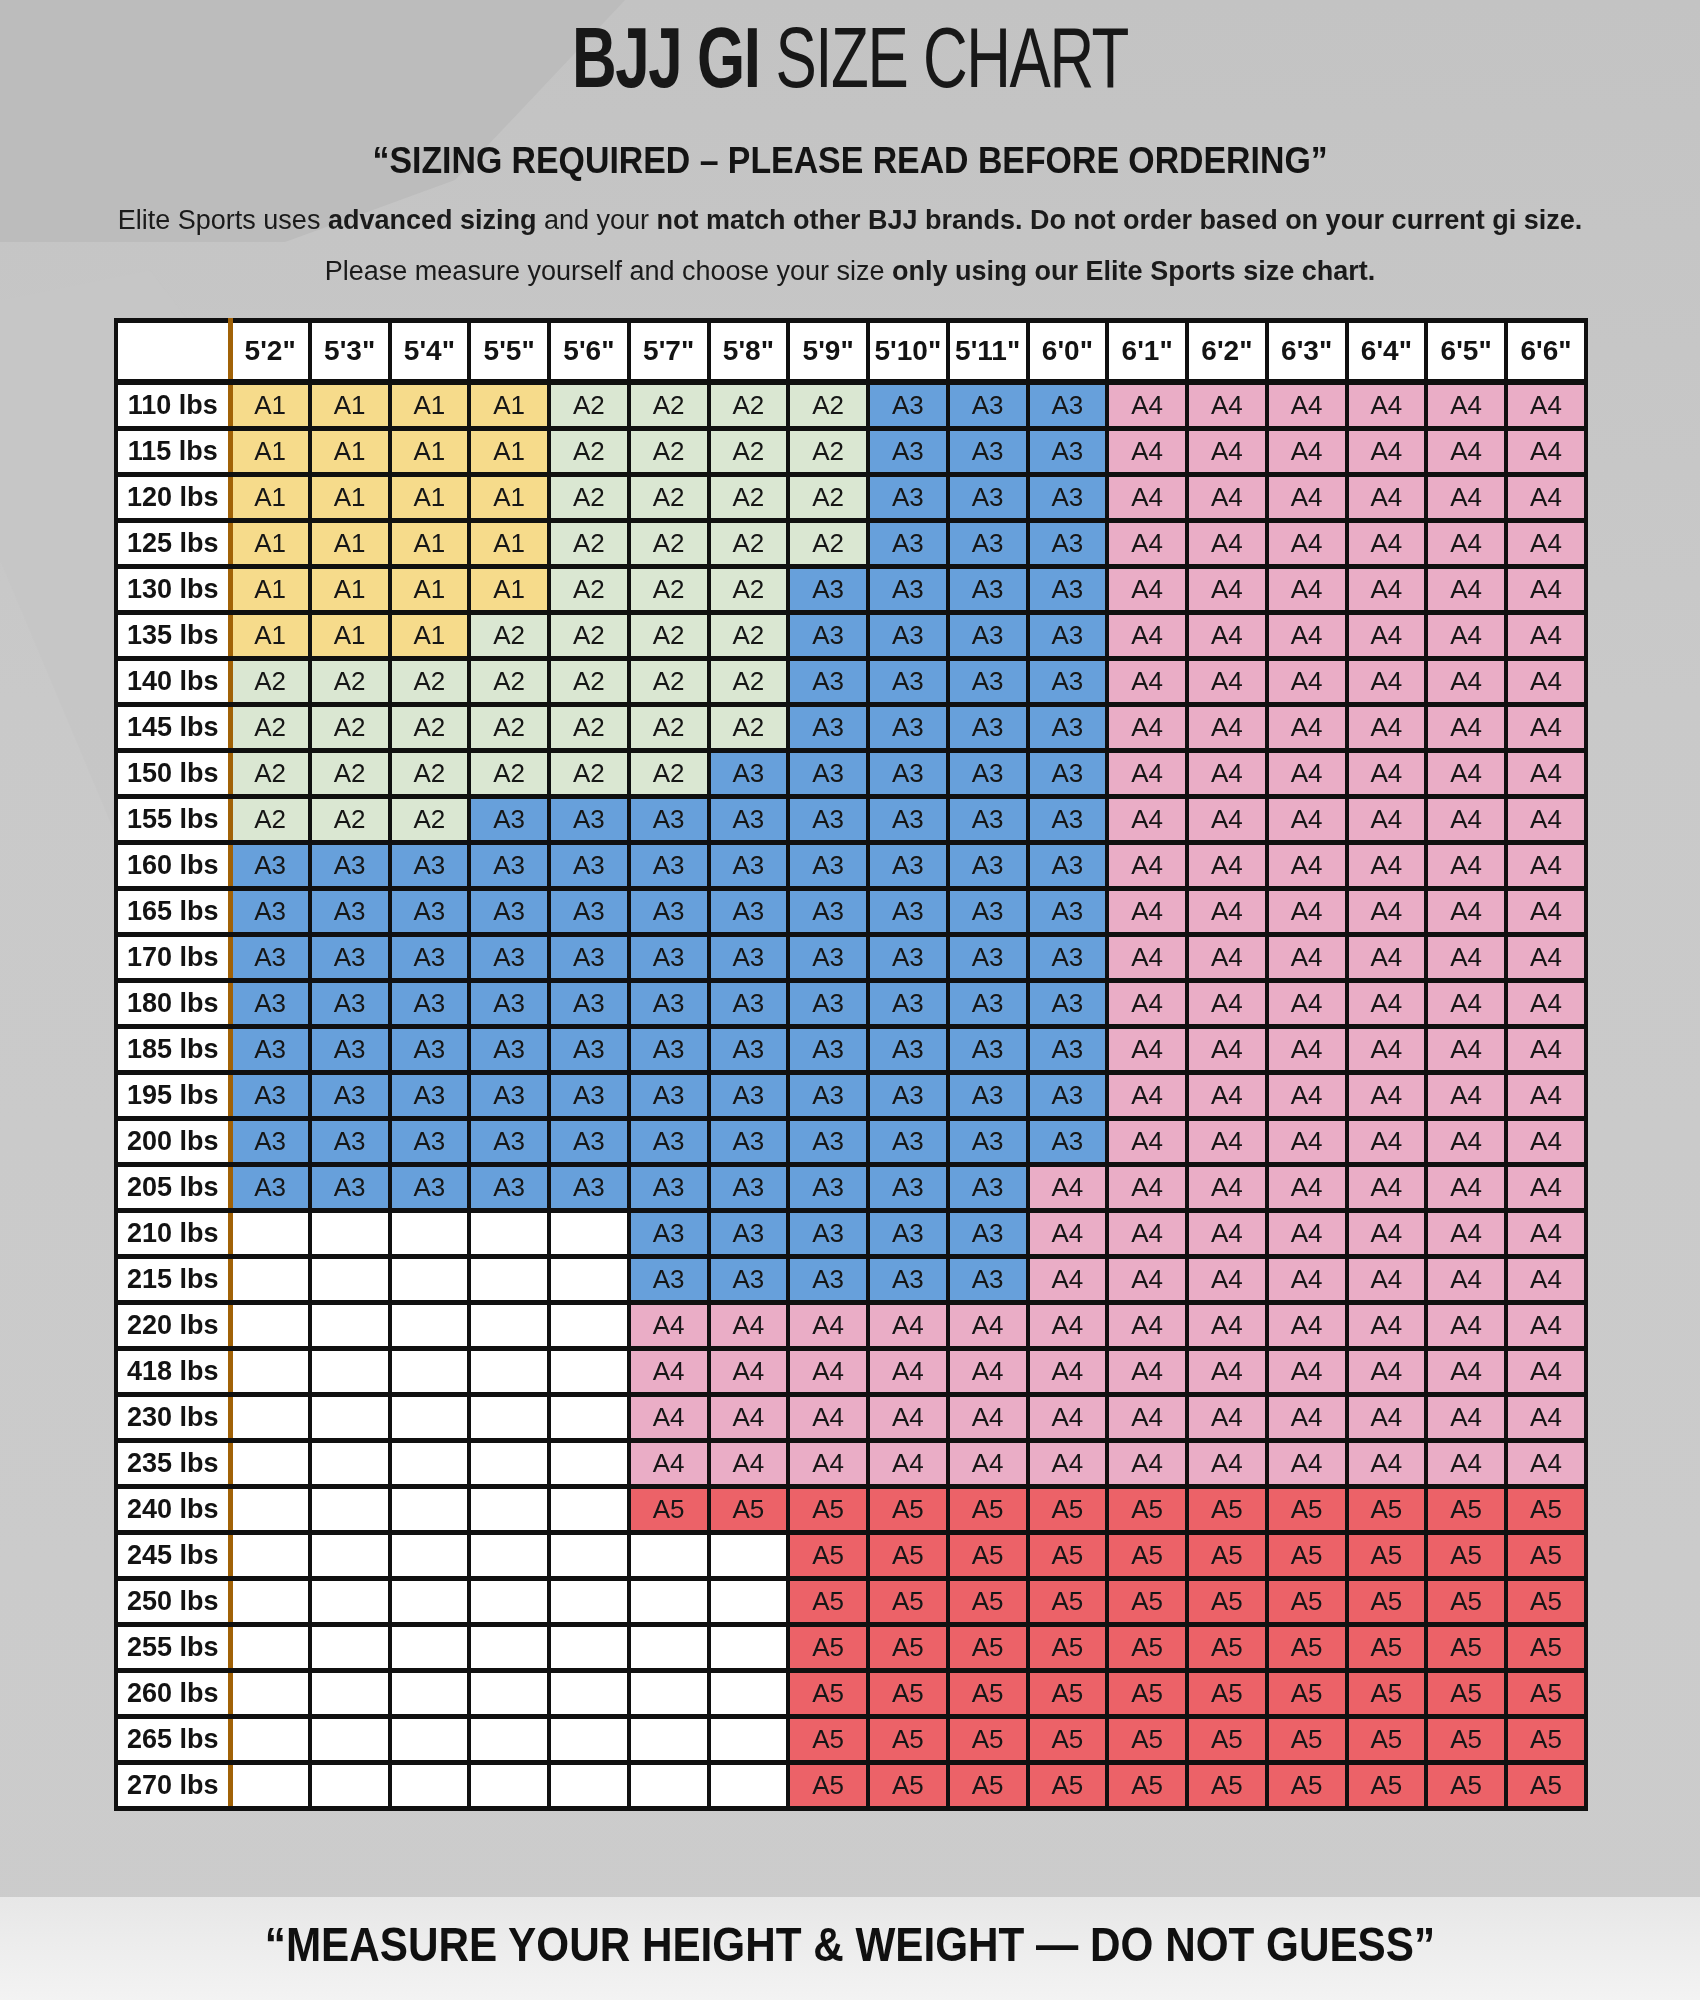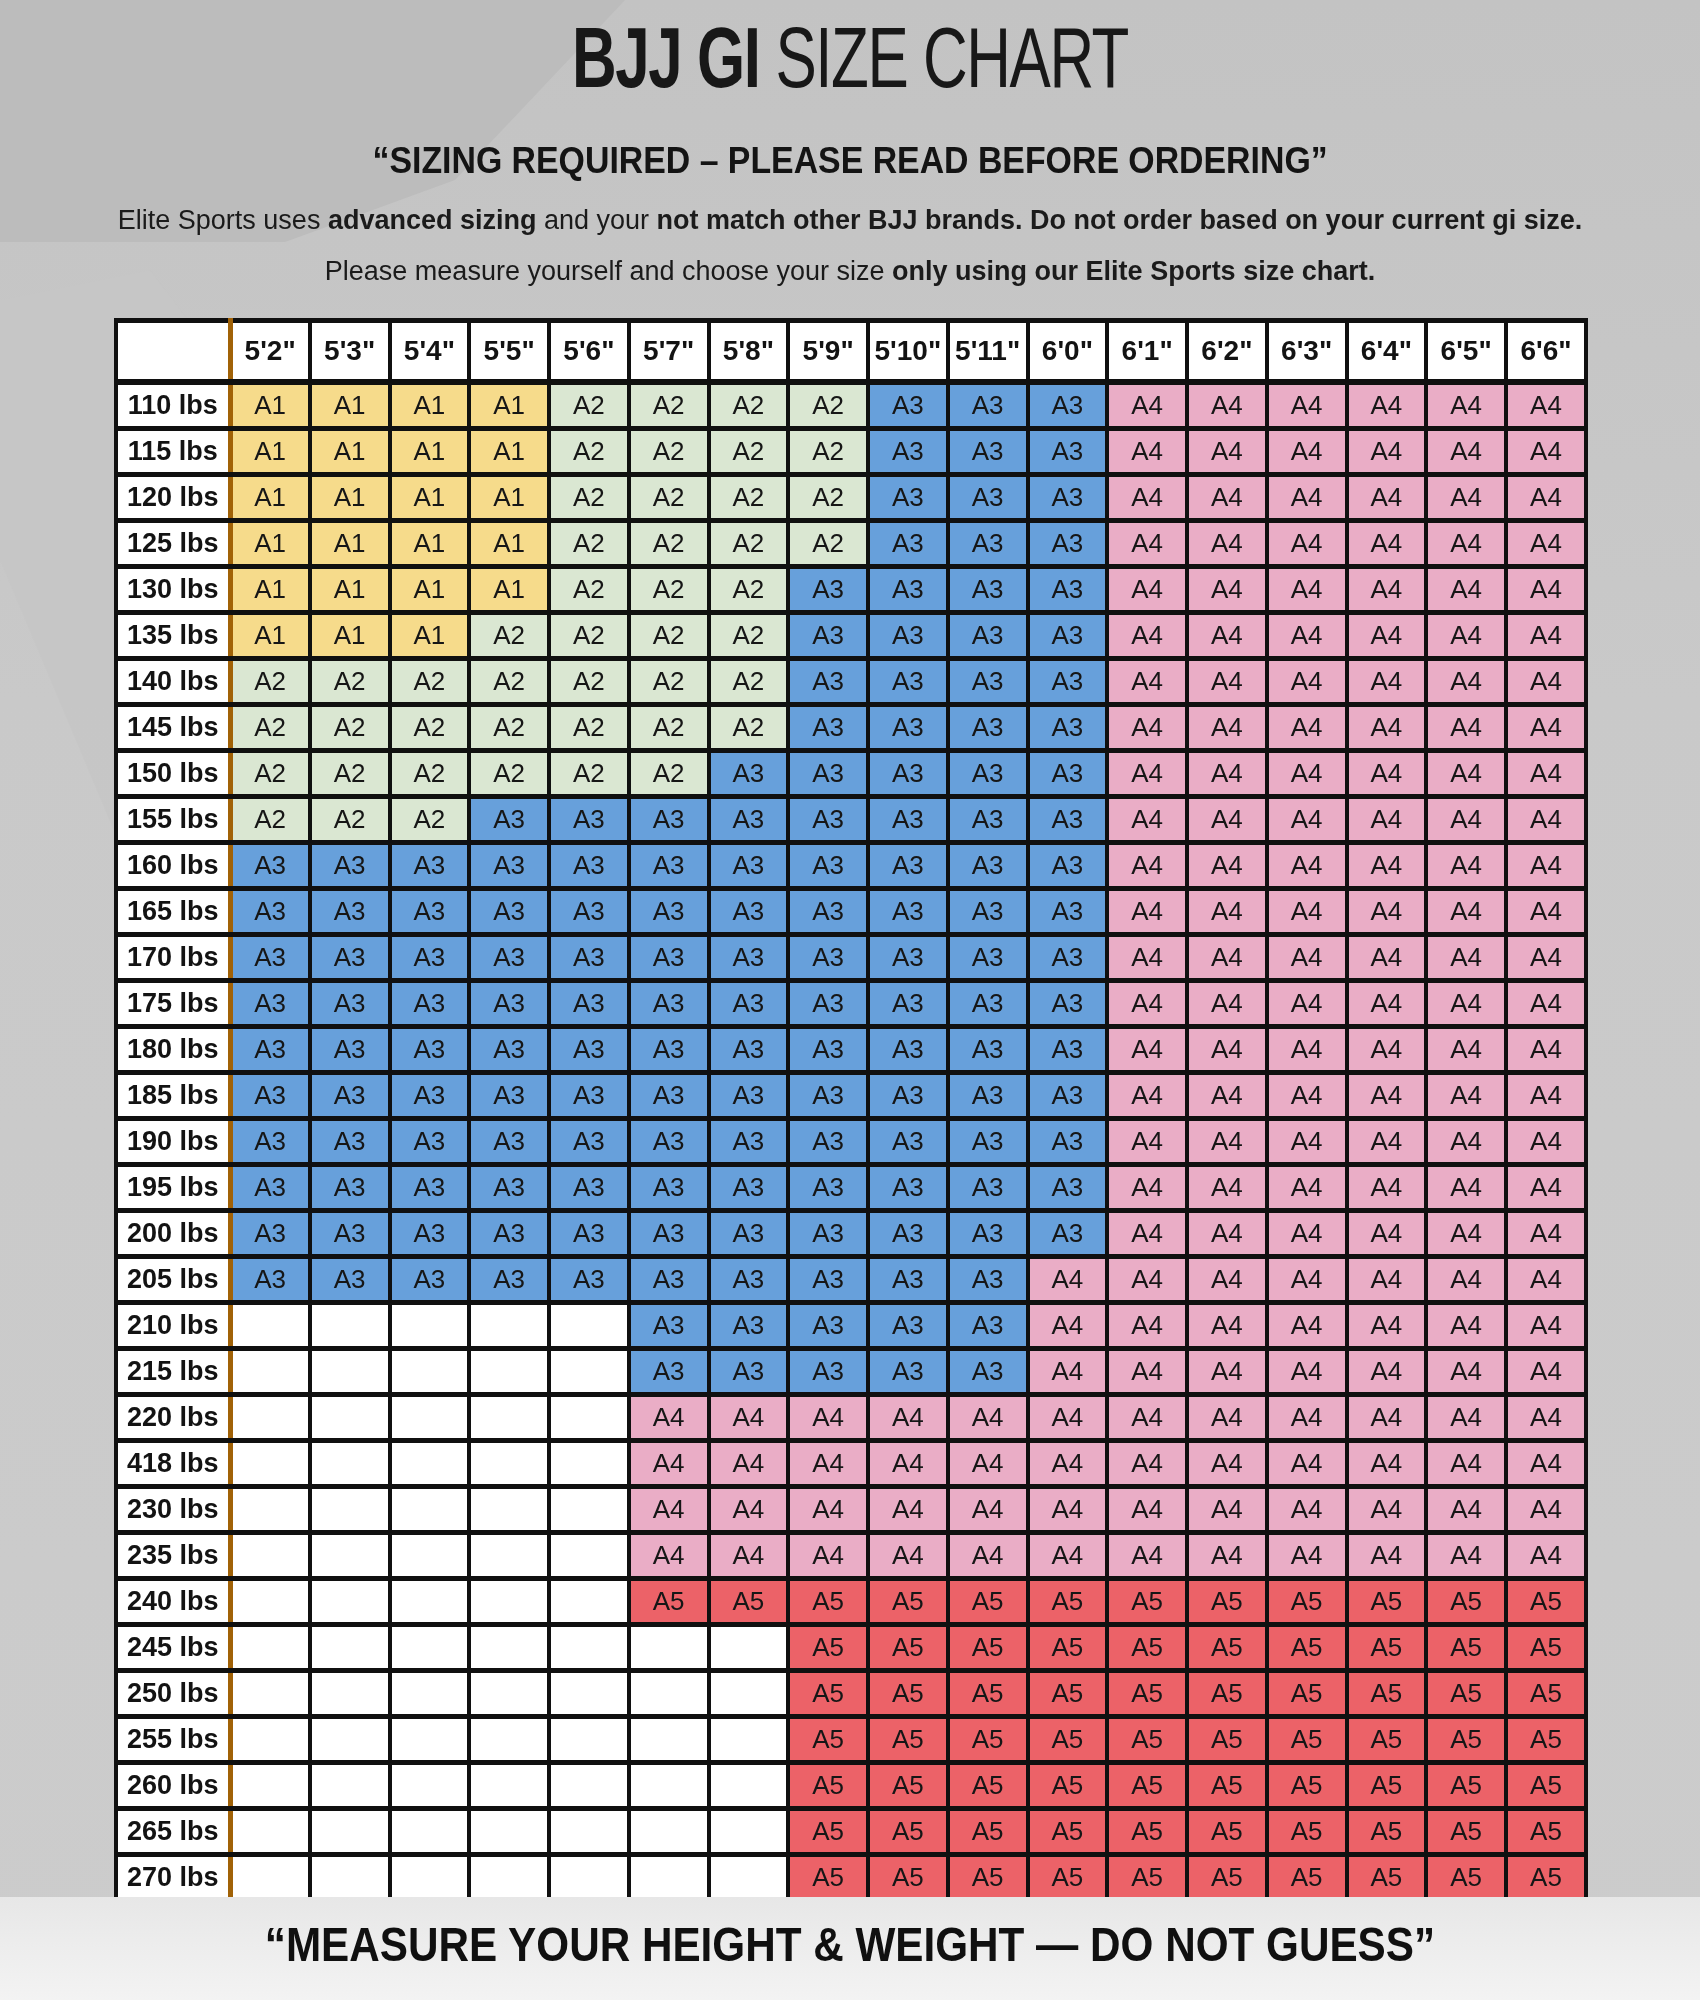--- a/index.html
+++ b/index.html
@@ -365,40 +365,20 @@
           <td style="background: rgb(103, 160, 219);">A3</td>
           <td style="background: rgb(103, 160, 219);">A3</td>
           <td style="background: rgb(234, 173, 198);">A4</td>
           <td style="background: rgb(234, 173, 198);">A4</td>
           <td style="background: rgb(234, 173, 198);">A4</td>
           <td style="background: rgb(234, 173, 198);">A4</td>
           <td style="background: rgb(234, 173, 198);">A4</td>
           <td style="background: rgb(234, 173, 198);">A4</td>
         </tr>
         <tr>
-          <th class="wlab">175 lbs</th>
-          <td style="background: rgb(103, 160, 219);">A3</td>
-          <td style="background: rgb(103, 160, 219);">A3</td>
-          <td style="background: rgb(103, 160, 219);">A3</td>
-          <td style="background: rgb(103, 160, 219);">A3</td>
-          <td style="background: rgb(103, 160, 219);">A3</td>
-          <td style="background: rgb(103, 160, 219);">A3</td>
-          <td style="background: rgb(103, 160, 219);">A3</td>
-          <td style="background: rgb(103, 160, 219);">A3</td>
-          <td style="background: rgb(103, 160, 219);">A3</td>
-          <td style="background: rgb(103, 160, 219);">A3</td>
-          <td style="background: rgb(103, 160, 219);">A3</td>
-          <td style="background: rgb(234, 173, 198);">A4</td>
-          <td style="background: rgb(234, 173, 198);">A4</td>
-          <td style="background: rgb(234, 173, 198);">A4</td>
-          <td style="background: rgb(234, 173, 198);">A4</td>
-          <td style="background: rgb(234, 173, 198);">A4</td>
-          <td style="background: rgb(234, 173, 198);">A4</td>
-        </tr>
-        <tr>
           <th class="wlab">180 lbs</th>
           <td style="background: rgb(103, 160, 219);">A3</td>
           <td style="background: rgb(103, 160, 219);">A3</td>
           <td style="background: rgb(103, 160, 219);">A3</td>
           <td style="background: rgb(103, 160, 219);">A3</td>
           <td style="background: rgb(103, 160, 219);">A3</td>
           <td style="background: rgb(103, 160, 219);">A3</td>
           <td style="background: rgb(103, 160, 219);">A3</td>
           <td style="background: rgb(103, 160, 219);">A3</td>
           <td style="background: rgb(103, 160, 219);">A3</td>
@@ -406,40 +386,20 @@
           <td style="background: rgb(103, 160, 219);">A3</td>
           <td style="background: rgb(234, 173, 198);">A4</td>
           <td style="background: rgb(234, 173, 198);">A4</td>
           <td style="background: rgb(234, 173, 198);">A4</td>
           <td style="background: rgb(234, 173, 198);">A4</td>
           <td style="background: rgb(234, 173, 198);">A4</td>
           <td style="background: rgb(234, 173, 198);">A4</td>
         </tr>
         <tr>
           <th class="wlab">185 lbs</th>
-          <td style="background: rgb(103, 160, 219);">A3</td>
-          <td style="background: rgb(103, 160, 219);">A3</td>
-          <td style="background: rgb(103, 160, 219);">A3</td>
-          <td style="background: rgb(103, 160, 219);">A3</td>
-          <td style="background: rgb(103, 160, 219);">A3</td>
-          <td style="background: rgb(103, 160, 219);">A3</td>
-          <td style="background: rgb(103, 160, 219);">A3</td>
-          <td style="background: rgb(103, 160, 219);">A3</td>
-          <td style="background: rgb(103, 160, 219);">A3</td>
-          <td style="background: rgb(103, 160, 219);">A3</td>
-          <td style="background: rgb(103, 160, 219);">A3</td>
-          <td style="background: rgb(234, 173, 198);">A4</td>
-          <td style="background: rgb(234, 173, 198);">A4</td>
-          <td style="background: rgb(234, 173, 198);">A4</td>
-          <td style="background: rgb(234, 173, 198);">A4</td>
-          <td style="background: rgb(234, 173, 198);">A4</td>
-          <td style="background: rgb(234, 173, 198);">A4</td>
-        </tr>
-        <tr>
-          <th class="wlab">190 lbs</th>
           <td style="background: rgb(103, 160, 219);">A3</td>
           <td style="background: rgb(103, 160, 219);">A3</td>
           <td style="background: rgb(103, 160, 219);">A3</td>
           <td style="background: rgb(103, 160, 219);">A3</td>
           <td style="background: rgb(103, 160, 219);">A3</td>
           <td style="background: rgb(103, 160, 219);">A3</td>
           <td style="background: rgb(103, 160, 219);">A3</td>
           <td style="background: rgb(103, 160, 219);">A3</td>
           <td style="background: rgb(103, 160, 219);">A3</td>
           <td style="background: rgb(103, 160, 219);">A3</td>

